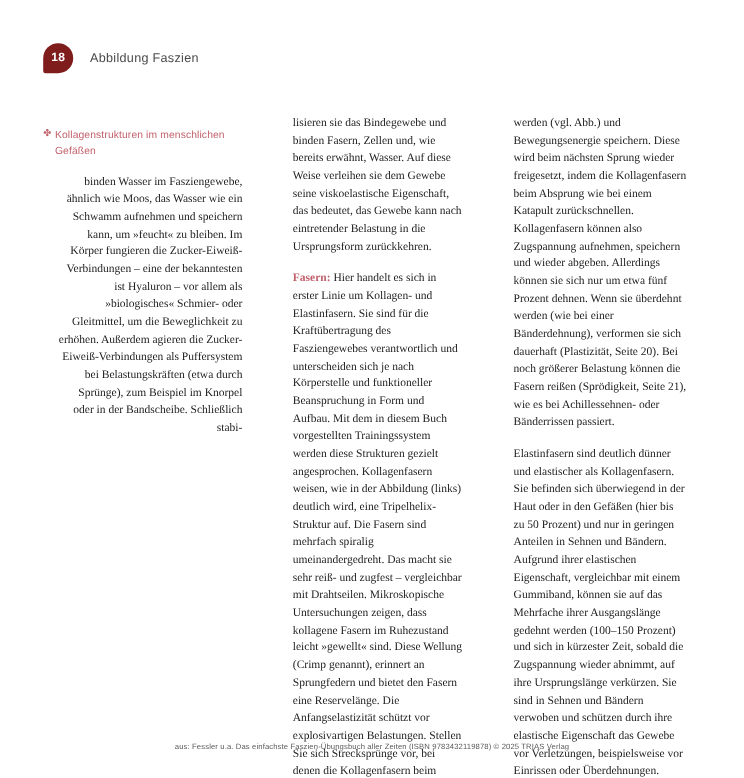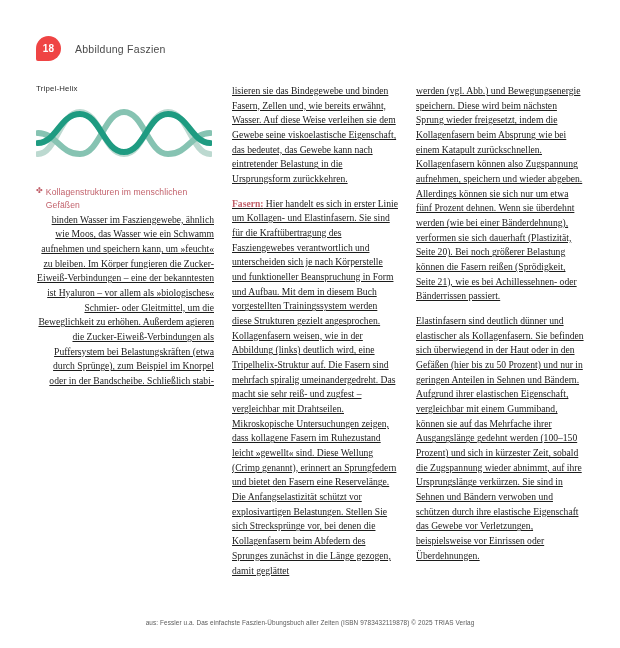--- a/index.html
+++ b/index.html
@@ -25,21 +25,21 @@
     left: 36px;
     top: 36px;
     display: flex;
     align-items: center;
     gap: 14px;
   }
 
   .page-badge {
     width: 25px;
     height: 25px;
-    background: #ef4444;
+    background: #7f1d1d;
     border-radius: 13px 13px 13px 2px;
     display: flex;
     align-items: center;
     justify-content: center;
     color: #ffffff;
     font-family: "Liberation Sans", sans-serif;
     font-size: 10px;
     font-weight: bold;
     letter-spacing: 0.3px;
   }
@@ -104,21 +104,21 @@
   
   .body-text {
     font-family: "Liberation Serif", serif;
     font-size: 9.6px;
     line-height: 1.53;
     color: #1c1c1c;
     text-align: left;
     hyphens: manual;
   }
 
-  .body-text p { margin: 0; text-decoration: underline; }
+  .body-text p { margin: 12px; }
   .body-text p + p { margin-top: 10px; }
 
   .lead-term {
     color: #c2616b;
     font-weight: bold;
   }
 
   .col-left .body-text { margin-top: 0; }
 
   .gap-top { margin-top: 26px; text-align: right; }
@@ -143,28 +143,20 @@
 
   <div class="header">
     <div class="page-badge">18</div>
     <div class="header-title">Abbildung Faszien</div>
   </div>
 
   <div class="columns">
 
     <div class="col col-left">
 
-      <div class="figure-block">
-        <div class="fig-label">Tripel-Helix</div>
-        <svg class="fig-art" width="176" height="62" viewBox="0 0 176 62">
-          <path d="M2,52 C20,52 24,10 44,10 C64,10 68,52 88,52 C108,52 112,10 132,10 C152,10 156,52 174,52" fill="none" stroke="#bcd9d0" stroke-width="6" stroke-linecap="round"></path>
-          <path d="M2,31 C20,31 24,52 44,52 C64,52 68,10 88,10 C108,10 112,52 132,52 C152,52 156,31 174,31" fill="none" stroke="#86c3b2" stroke-width="6" stroke-linecap="round"></path>
-          <path d="M2,41 C20,41 24,12 44,12 C64,12 68,50 88,50 C108,50 112,12 132,12 C152,12 156,41 174,41" fill="none" stroke="#1e9b81" stroke-width="6" stroke-linecap="round"></path>
-        </svg>
-      </div>
 
 
 
       <div class="caption">
         <span class="caption-icon">✤</span>
         <span>Kollagenstrukturen im menschlichen Gefäßen</span>
       </div>
 
       <div class="body-text gap-top">
         <p>binden Wasser im Fasziengewebe, ähnlich wie Moos, das Wasser wie ein Schwamm aufnehmen und speichern kann, um »feucht« zu bleiben. Im Körper fungieren die Zucker-Eiweiß-Verbindungen – eine der bekanntesten ist Hyaluron – vor allem als »biologisches« Schmier- oder Gleitmittel, um die Beweglichkeit zu erhöhen. Außerdem agieren die Zucker-Eiweiß-Verbindungen als Puffersystem bei Belastungskräften (etwa durch Sprünge), zum Beispiel im Knorpel oder in der Bandscheibe. Schließlich stabi-</p>

